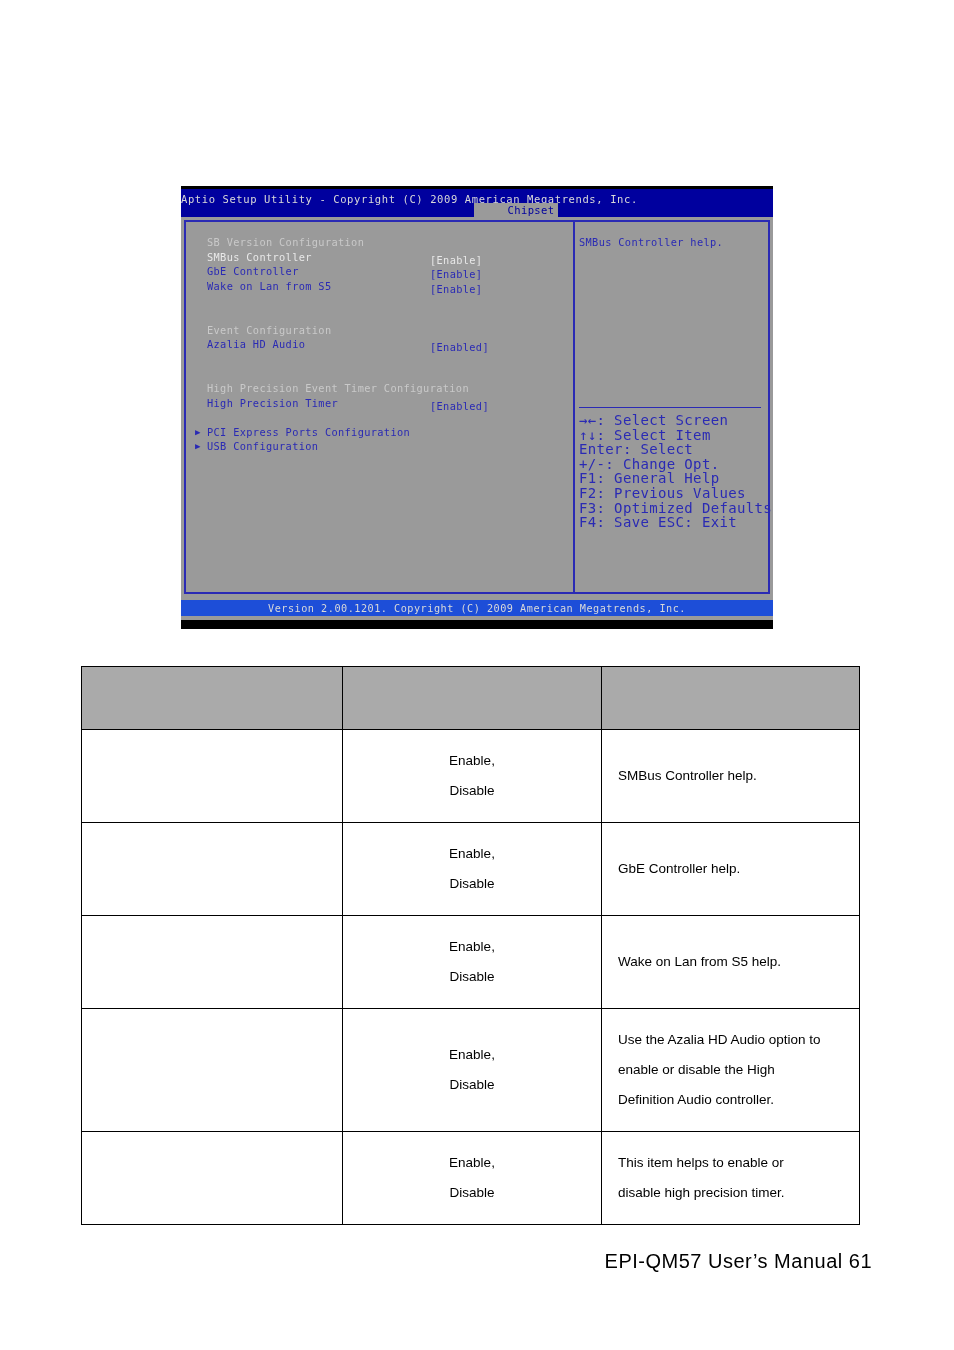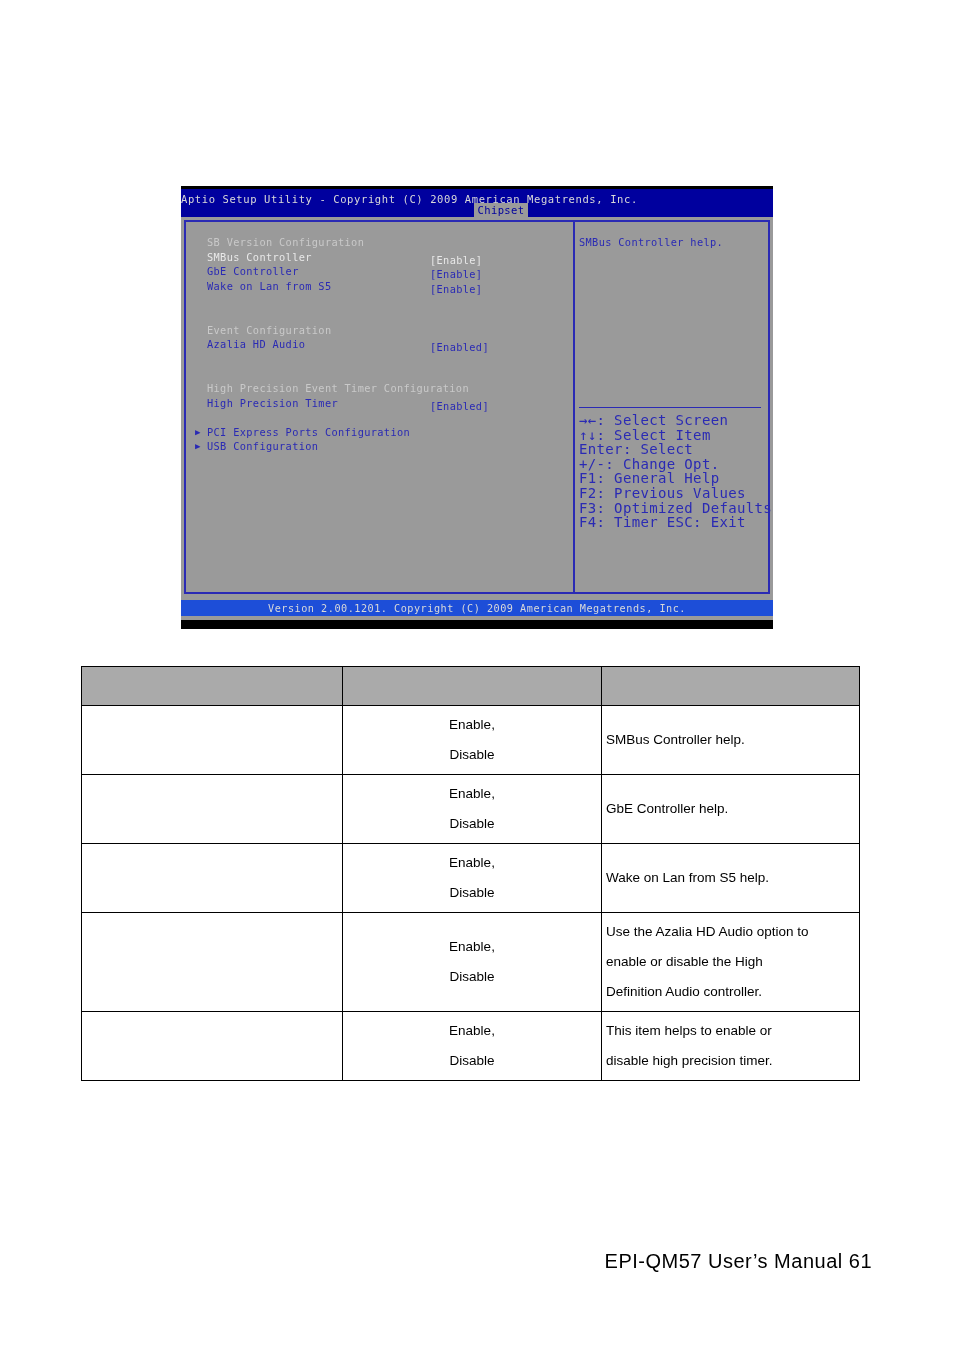--- a/index.html
+++ b/index.html
@@ -55,20 +55,21 @@
     left: 293px;
     top: 17px;
     width: 54px;
     height: 15px;
     background: #9a9a9a;
     color: #00009e;
     font-size: 10.5px;
     line-height: 15px;
     text-align: center;
     letter-spacing: 0.4px;
+    padding-left: 30px;
   }
   .bios-body {
     position: absolute;
     left: 0;
     top: 31px;
     width: 100%;
     height: 383px;
     background: #9a9a9a;
   }
   .bios-frame {
@@ -198,21 +199,21 @@
     width: 779px;
     border-collapse: collapse;
     table-layout: fixed;
     font-family: "Liberation Sans", sans-serif;
   }
   .spec-table td {
     border: 1px solid #000000;
     vertical-align: middle;
     font-size: 13.5px;
     color: #000000;
-    padding: 4px;
+    padding: 16px;
   }
   .spec-table tr.head-row td {
     background: #aaaaaa;
     height: 30px;
     border-bottom: 1px solid #000000;
   }
   .col-a { width: 261px; }
   .col-b { width: 259px; }
   .col-c { width: 258px; }
 
@@ -312,21 +313,21 @@
     <div class="help-sep"></div>
 
     <div class="keys-pane" id="keys-pane">
         <div class="key-row">→←: Select Screen</div>
         <div class="key-row">↑↓: Select Item</div>
         <div class="key-row">Enter: Select</div>
         <div class="key-row">+/-: Change Opt.</div>
         <div class="key-row">F1: General Help</div>
         <div class="key-row">F2: Previous Values</div>
         <div class="key-row">F3: Optimized Defaults</div>
-        <div class="key-row">F4: Timer  ESC: Exit</div>
+        <div class="key-row">F4: Save  ESC: Exit</div>
       </div>
   </div>
 
   <div class="bios-footbar">
     <div class="bios-footer">Version 2.00.1201. Copyright (C) 2009 American Megatrends, Inc.</div>
   </div>
 
   <div class="bios-botstrip"></div>
 </div>
 

